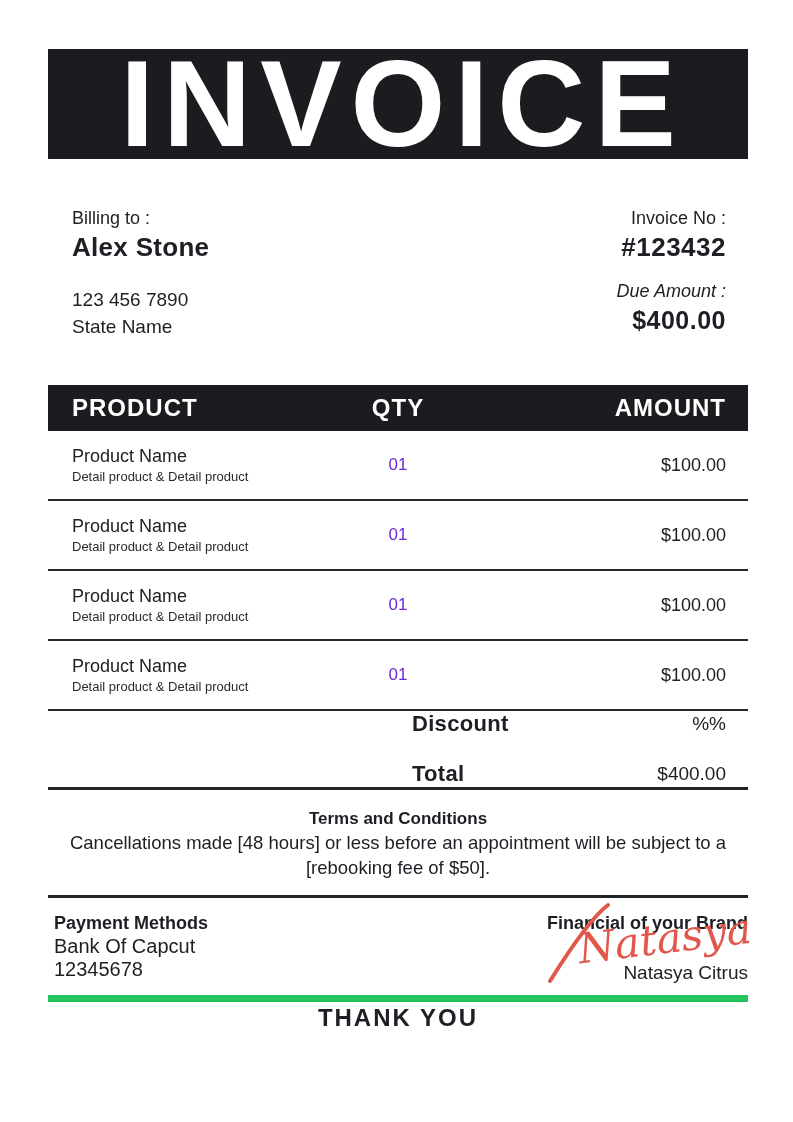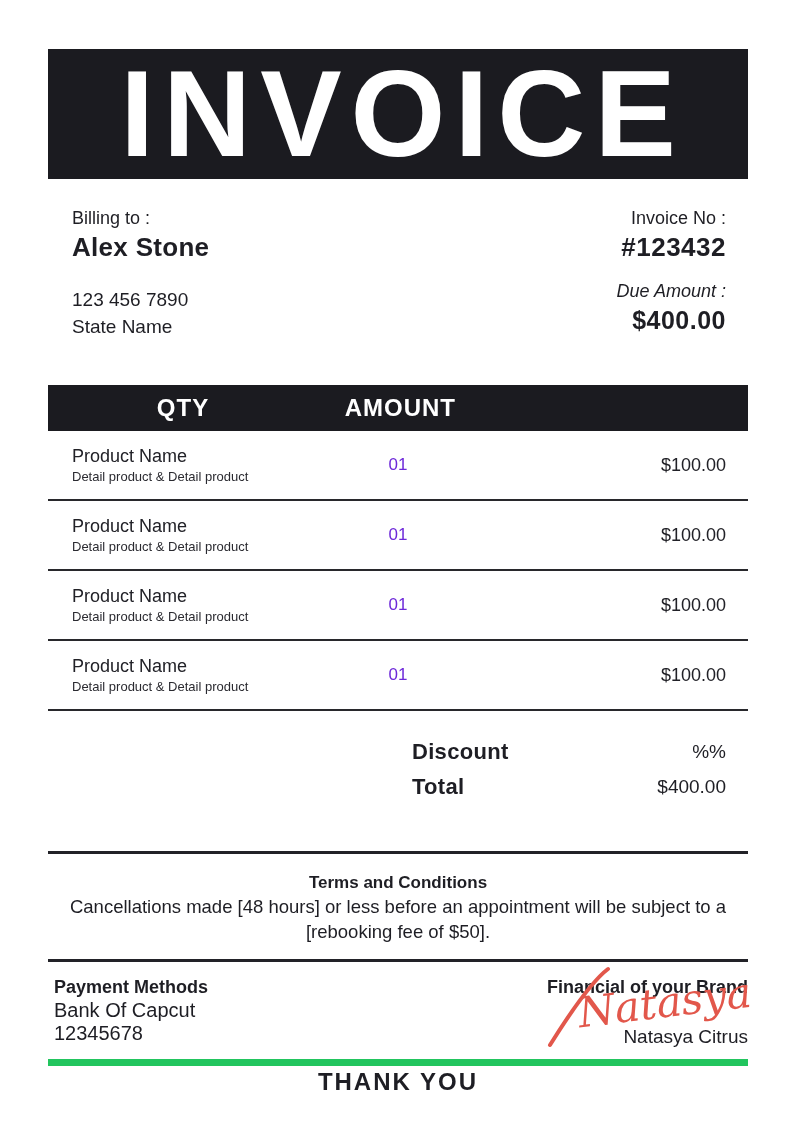--- a/index.html
+++ b/index.html
@@ -4,21 +4,21 @@
 <style>
   * { margin:0; padding:0; box-sizing:border-box; }
   body { margin:0; background:#ffffff; font-family:"Liberation Sans", sans-serif; }
   .page {
     position:relative; width:793px; height:1122px; background:#ffffff;
     color:#1e1e24; overflow:hidden;
   }
 
   
   .header-bar {
-    position:absolute; left:48px; top:49px; width:700px; height:130px;
+    position:absolute; left:48px; top:49px; width:700px; height:110px;
     background:#1b1b20; display:flex; align-items:center; justify-content:center;
   }
   .header-title {
     color:#ffffff; font-size:122px; font-weight:700; line-height:1;
     letter-spacing:9px; padding-left:9px; white-space:nowrap;
   }
 
   
   .info-section {
     position:absolute; left:48px; top:206px; width:700px;
@@ -50,22 +50,22 @@
     height:70px; border-bottom:2px solid #28282c;
     display:grid; grid-template-columns:270px 160px 270px; align-items:center;
   }
   .cell-product { padding-left:24px; }
   .product-name { font-size:18px; line-height:23px; color:#212127; }
   .product-detail { font-size:13px; line-height:17px; color:#2a2a30; }
   .cell-qty { text-align:center; font-size:17px; color:#6d28d9; }
   .cell-amount { text-align:right; padding-right:22px; font-size:18px; color:#212127; }
 
   .summary {
-    height:115px; border-bottom:3px solid #222228;
-    display:flex; flex-direction:column; justify-content:flex-start; gap:9px;margin-top:28px;
+    height:79px; border-bottom:3px solid #222228;
+    display:flex; flex-direction:column; justify-content:space-between; gap:9px;
   }
   .summary-row { display:flex; align-items:center; }
   .summary-label { margin-left:364px; font-size:22px; font-weight:700; letter-spacing:0.3px; }
   .summary-value { margin-left:auto; padding-right:22px; font-size:19px; }
 
   .terms {
     height:108px; border-bottom:3px solid #222228;
     text-align:center; padding-top:17px;
   }
   .terms-title { font-size:17px; font-weight:700; line-height:23px; }
@@ -108,20 +108,21 @@
       <div class="meta-label">Invoice No :</div>
       <div class="meta-number">#123432</div>
       <div class="meta-due-label">Due Amount :</div>
       <div class="meta-due-amount">$400.00</div>
     </div>
   </div>
 
   <div class="main">
 
     <div class="thead">
+      <div class="th-product">PRODUCT</div>
       <div class="th-qty">QTY</div>
       <div class="th-amount">AMOUNT</div>
     </div>
 
     <div class="trow">
       <div class="cell-product">
         <div class="product-name">Product Name</div>
         <div class="product-detail">Detail product &amp; Detail product</div>
       </div>
       <div class="cell-qty">01</div>

